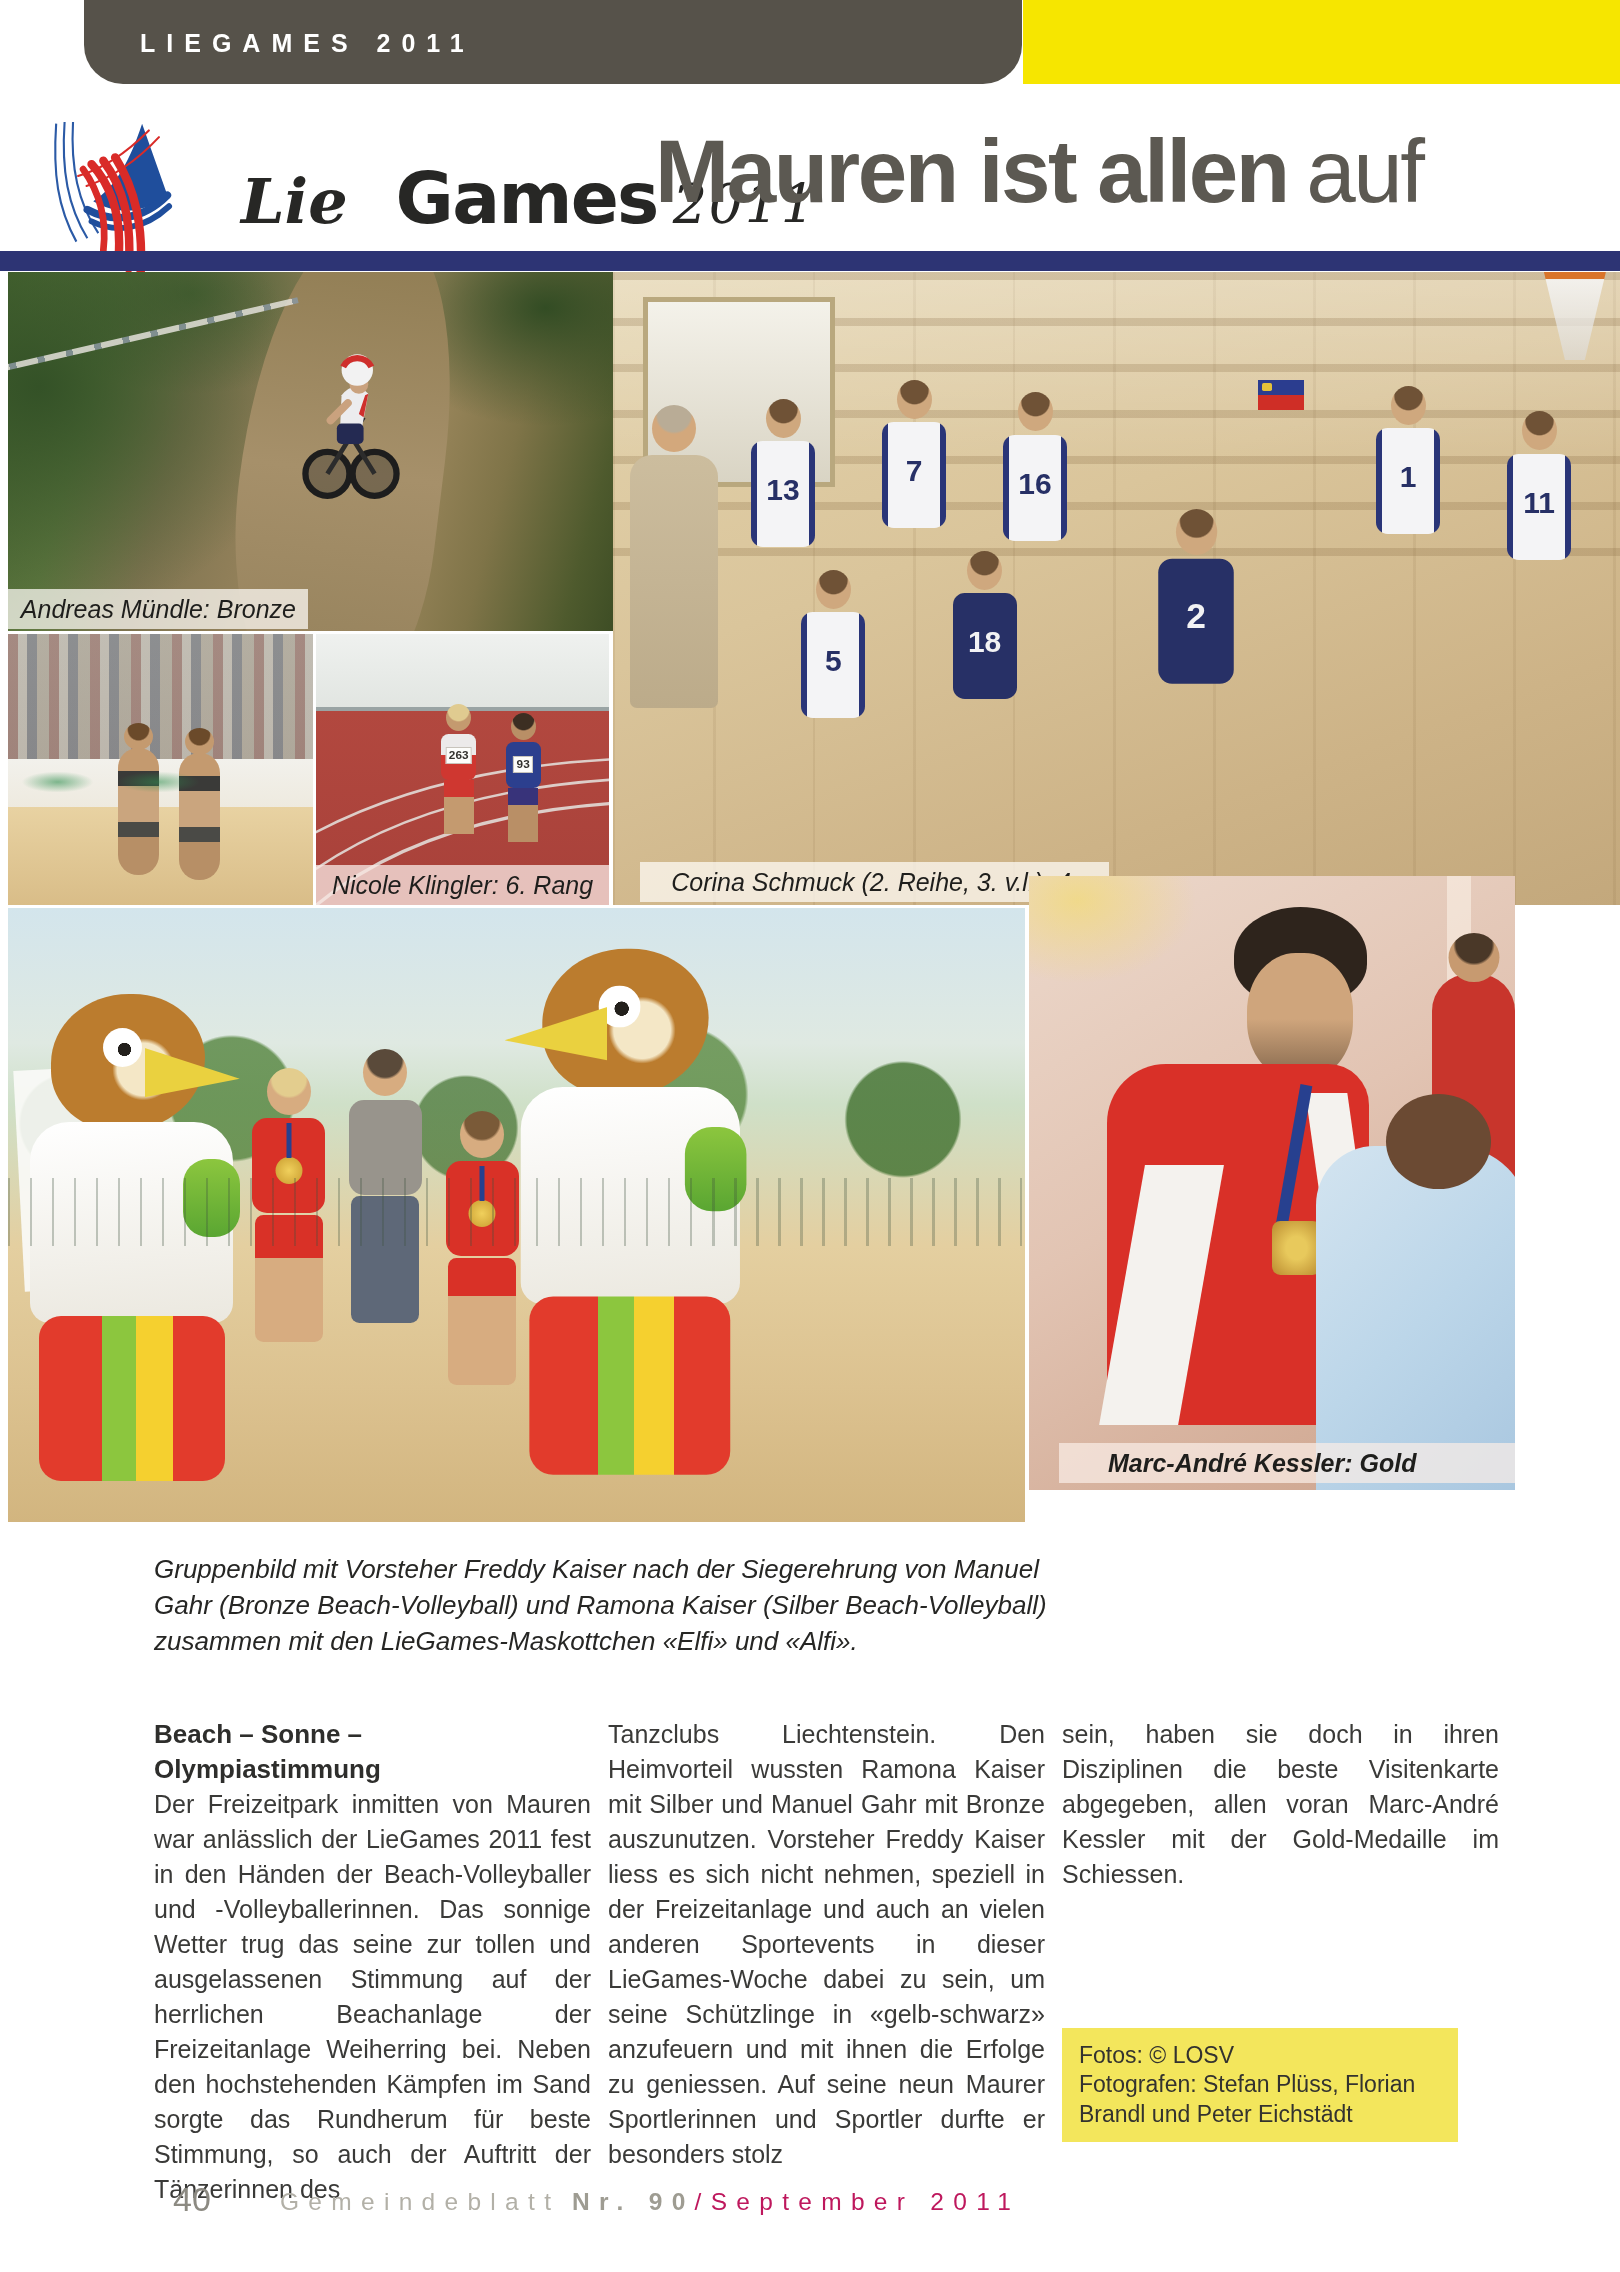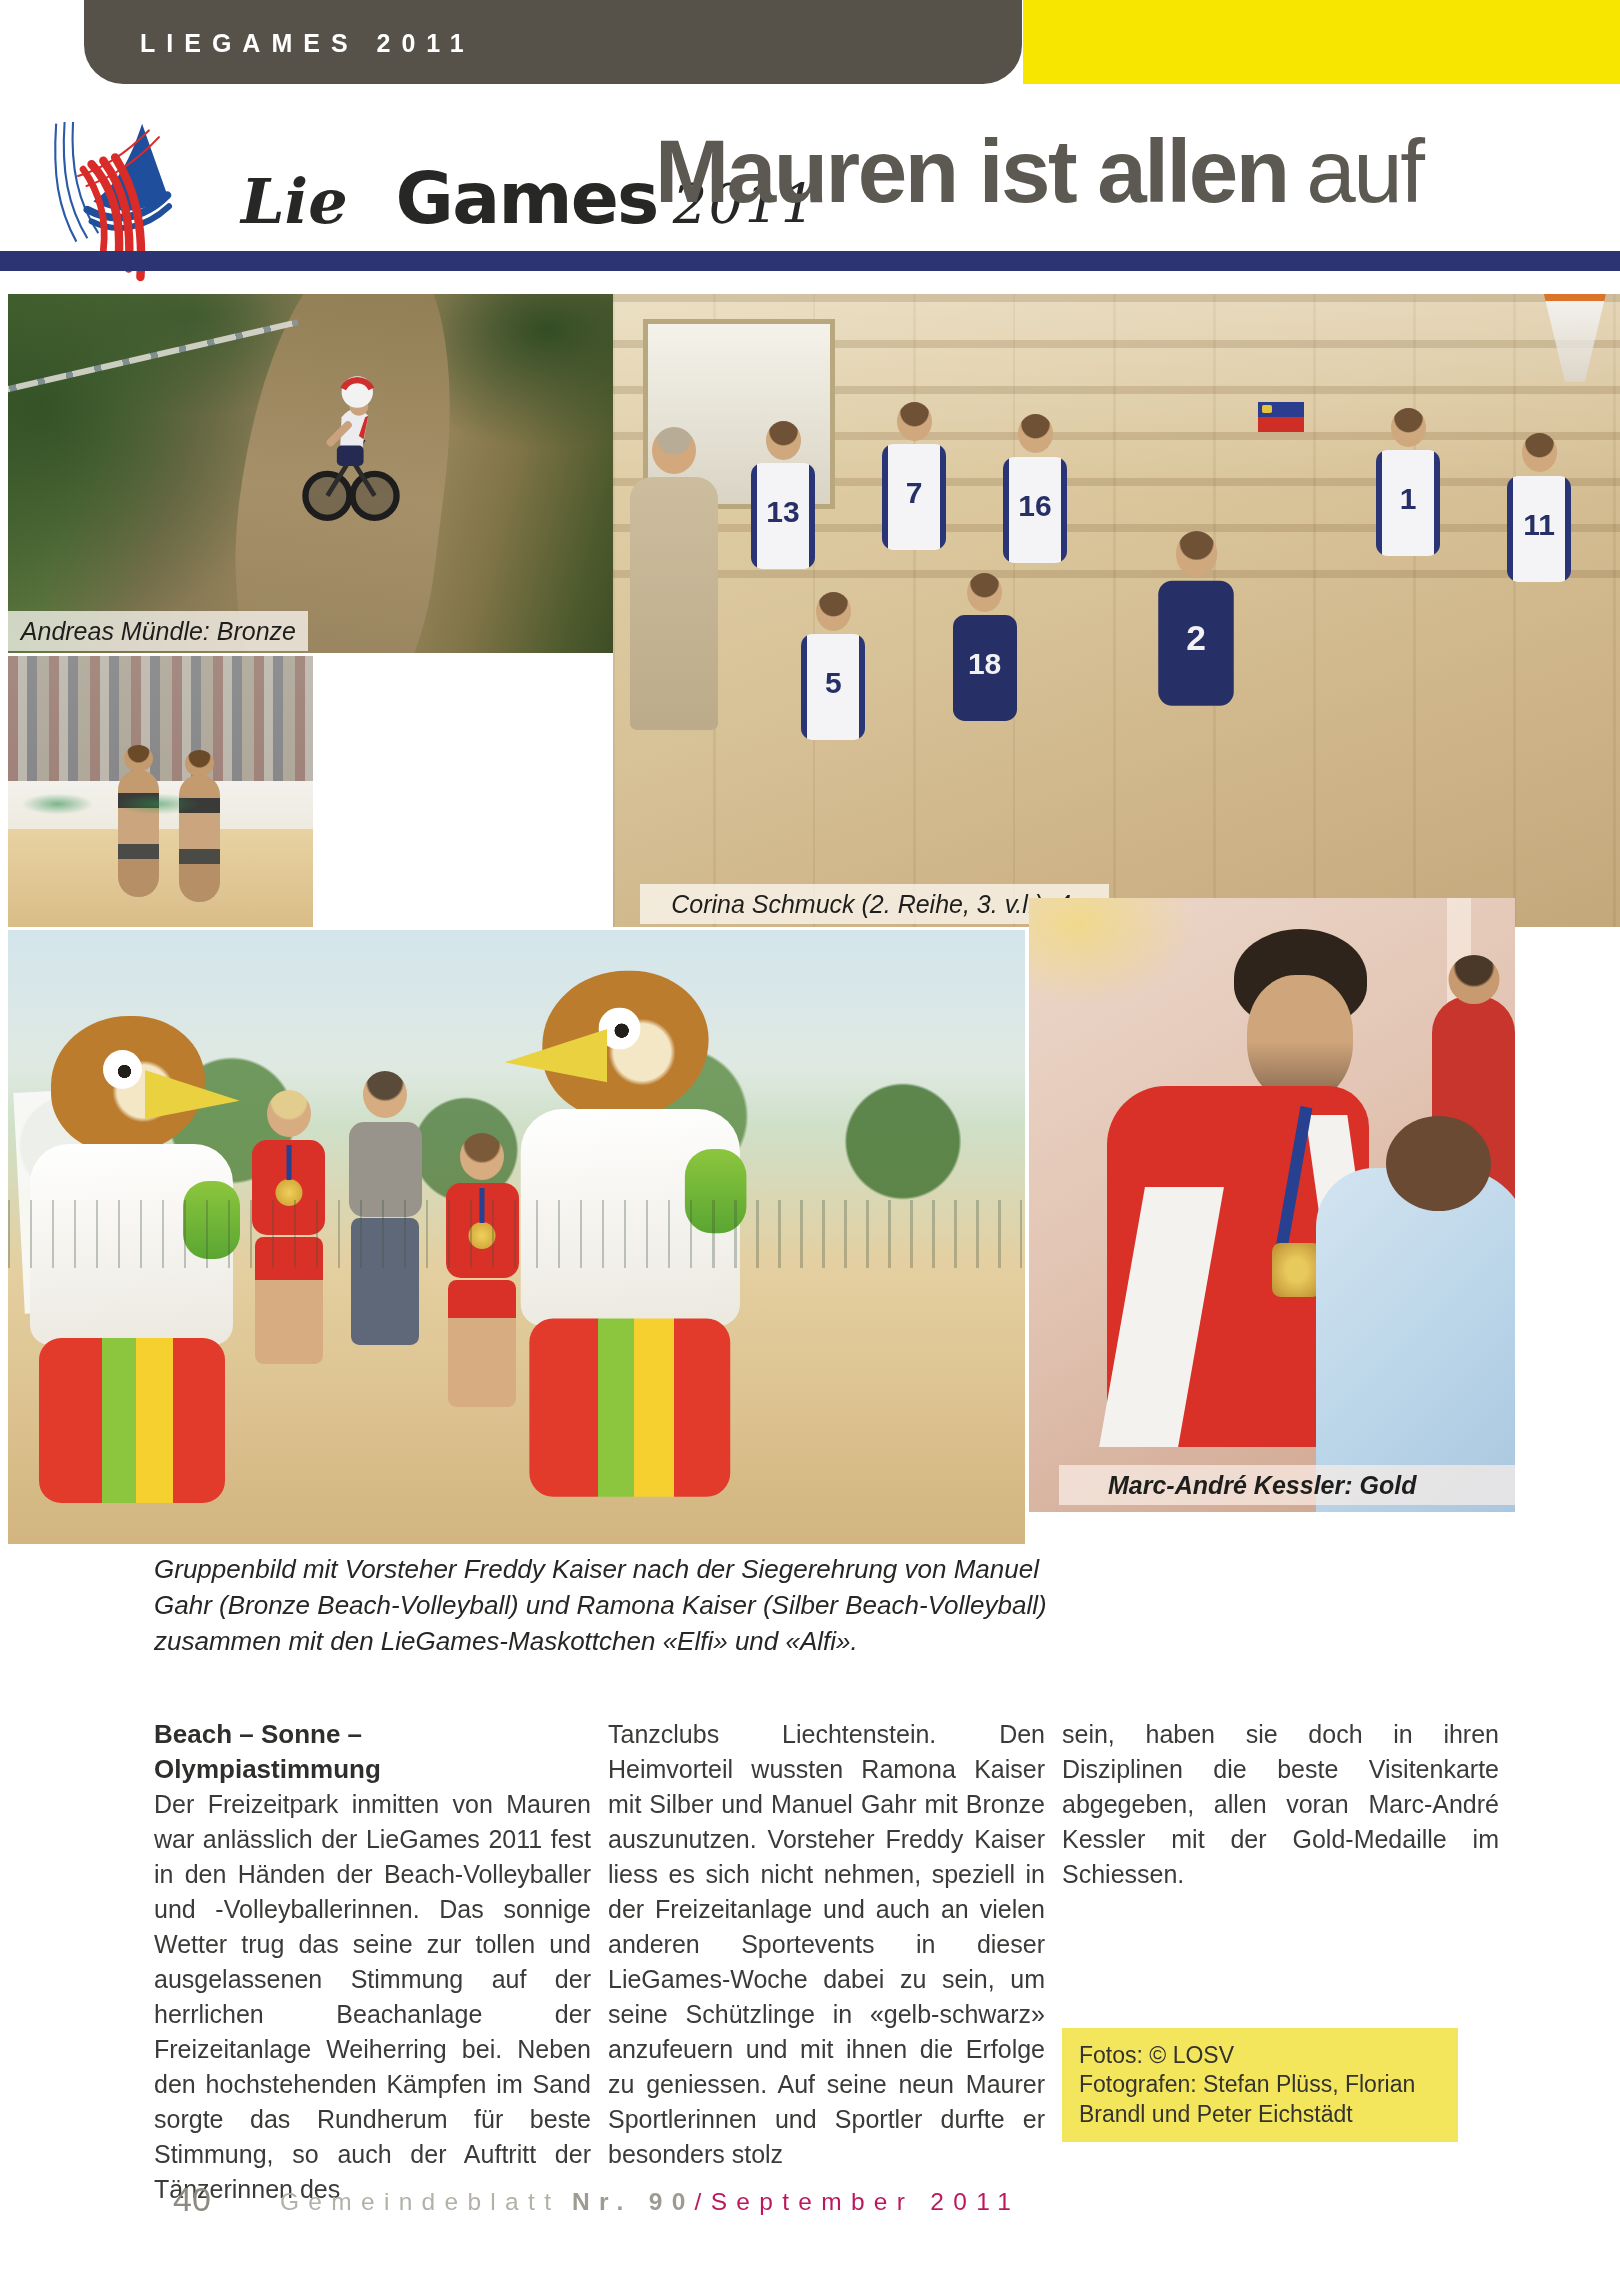--- a/index.html
+++ b/index.html
@@ -20,21 +20,21 @@
   .logotype .lyear{font-family:"DejaVu Serif",serif;font-style:italic;font-weight:400;font-size:54px;margin-left:15px;letter-spacing:1.7px;}
 
   .headline{position:absolute;left:655px;top:127px;margin:0;white-space:nowrap;color:#5c5952;
             font-size:89px;letter-spacing:-2.5px;line-height:1;}
   .headline .hl-bold{font-weight:bold;}
   .headline .hl-light{font-weight:normal;margin-left:18.6px;}
 
   .navy-bar{position:absolute;left:0;top:251px;width:1620px;height:20px;background:#2d3474;}
 
   
-  .photo{position:absolute;overflow:hidden;background:#d8d2c4;margin-top:22px;}
+  .photo{position:absolute;overflow:hidden;background:#d8d2c4;}
   .caption-band{position:absolute;background:rgba(255,252,248,0.72);color:#1e1e1c;
                 font-style:italic;font-size:25px;line-height:40px;height:40px;text-align:center;}
 
   
   .photo-bike{left:8.4px;top:272px;width:611px;height:359px;
     background:
       radial-gradient(ellipse 253px 169px at 88% 10%, rgba(42,72,32,.9), transparent 70%),
       radial-gradient(ellipse 363px 329px at 5% 32%, rgba(50,80,38,.95), transparent 72%),
       radial-gradient(ellipse 236px 143px at 30% 6%, rgba(62,92,46,.85), transparent 70%),
       linear-gradient(105deg,#4c6a33 0%,#5f7840 16%,#7e7450 30%,#97835c 48%,#a08a60 62%,#7f7448 78%,#4e5a2d 92%,#3c4c24 100%);}
@@ -307,20 +307,44 @@
     <div class="caption-band band-volleyball">
       <span>Corina Schmuck (2. Reihe, 3. v.l.): 4. Rang</span>
     </div>
   </div>
 
   <div class="photo photo-beach">
     <div class="bvplayer" style="left:36%;top:42%;"></div>
     <div class="bvplayer" style="left:56%;top:44%;transform:scaleX(-1);"></div>
   </div>
 
+  <div class="photo photo-runners">
+    <svg class="lane-lines" viewBox="0 0 347 321" preserveAspectRatio="none">
+      <path d="M-10,330 Q120,215 360,200" stroke="#ddcdc8" stroke-width="4" fill="none"></path>
+      <path d="M-10,285 Q130,185 360,172" stroke="#ddcdc8" stroke-width="3" fill="none"></path>
+      <path d="M-10,240 Q140,158 360,148" stroke="#ddcdc8" stroke-width="3" fill="none"></path>
+    </svg>
+    <div class="runner" style="left:40%;top:26%;">
+      <div class="r-head"></div>
+      <div class="r-torso">
+        <span class="bib">263</span>
+      </div>
+      <div class="r-legs"></div>
+    </div>
+    <div class="runner dark" style="left:62%;top:29%;">
+      <div class="r-head"></div>
+      <div class="r-torso">
+        <span class="bib">93</span>
+      </div>
+      <div class="r-legs"></div>
+    </div>
+    <div class="caption-band band-runners">
+      <span>Nicole Klingler: 6. Rang</span>
+    </div>
+  </div>
 
   <div class="photo photo-mascots">
     <div class="banner-left"></div>
     <div class="mascot face-right" style="left:2%;top:14%;">
       <div class="m-head">
           <div class="m-beak"></div>
         </div>
       <div class="m-body"></div>
       <div class="m-pants"></div>
     </div>

